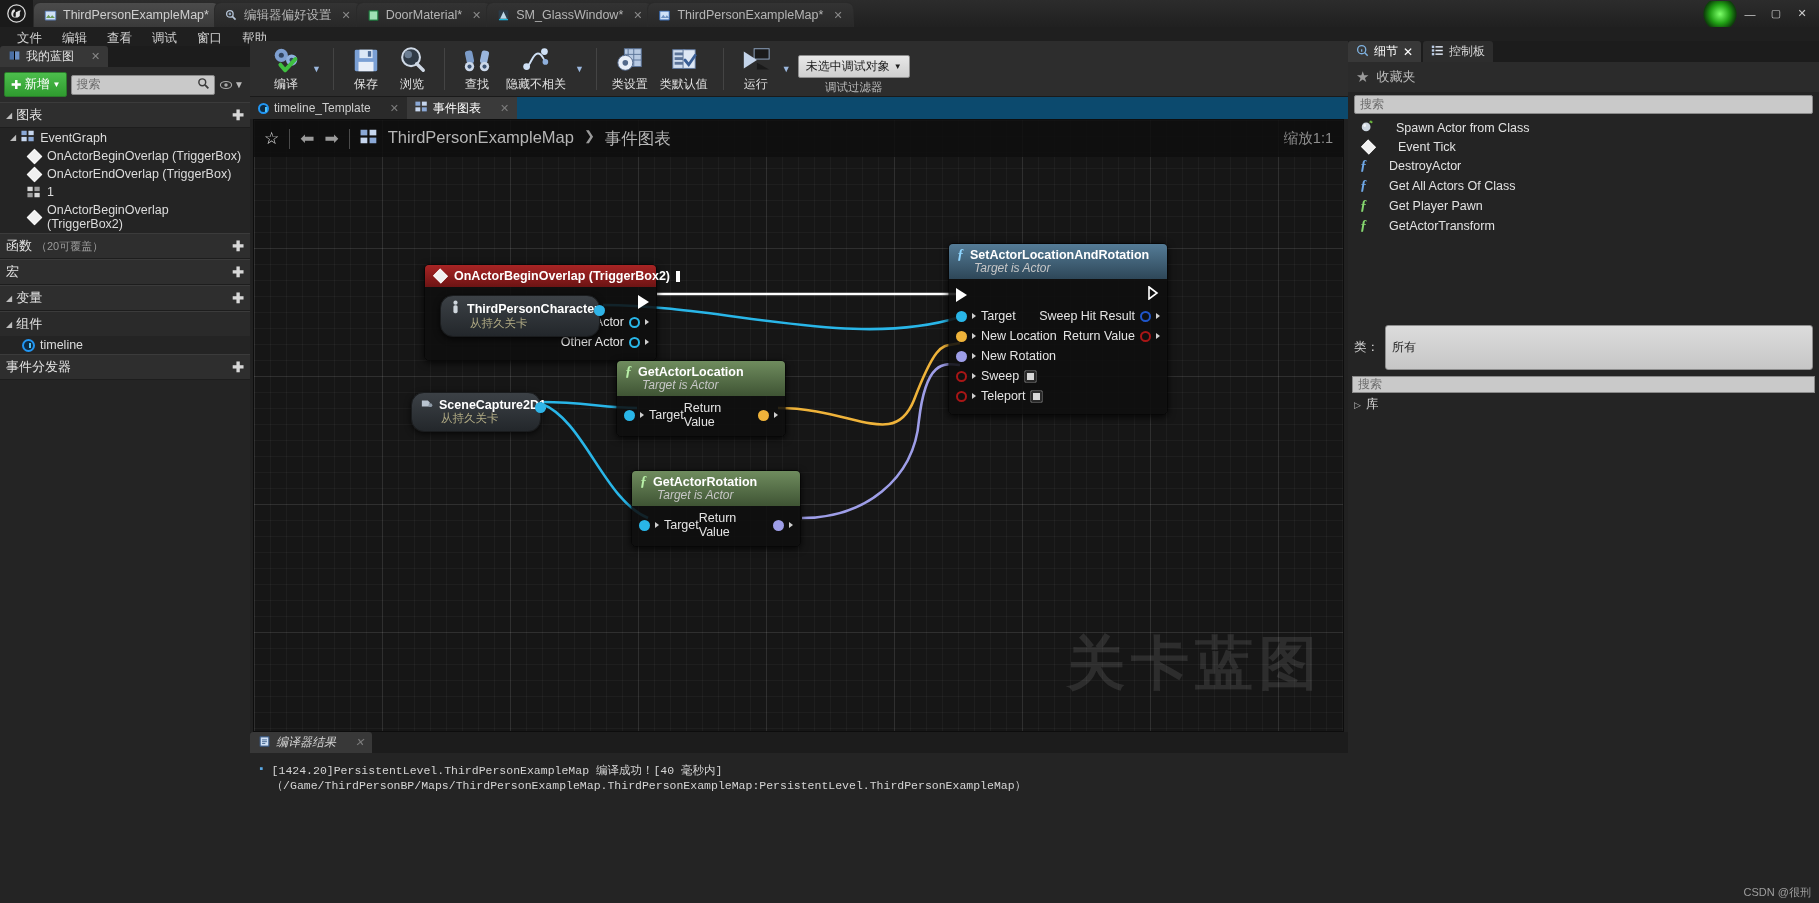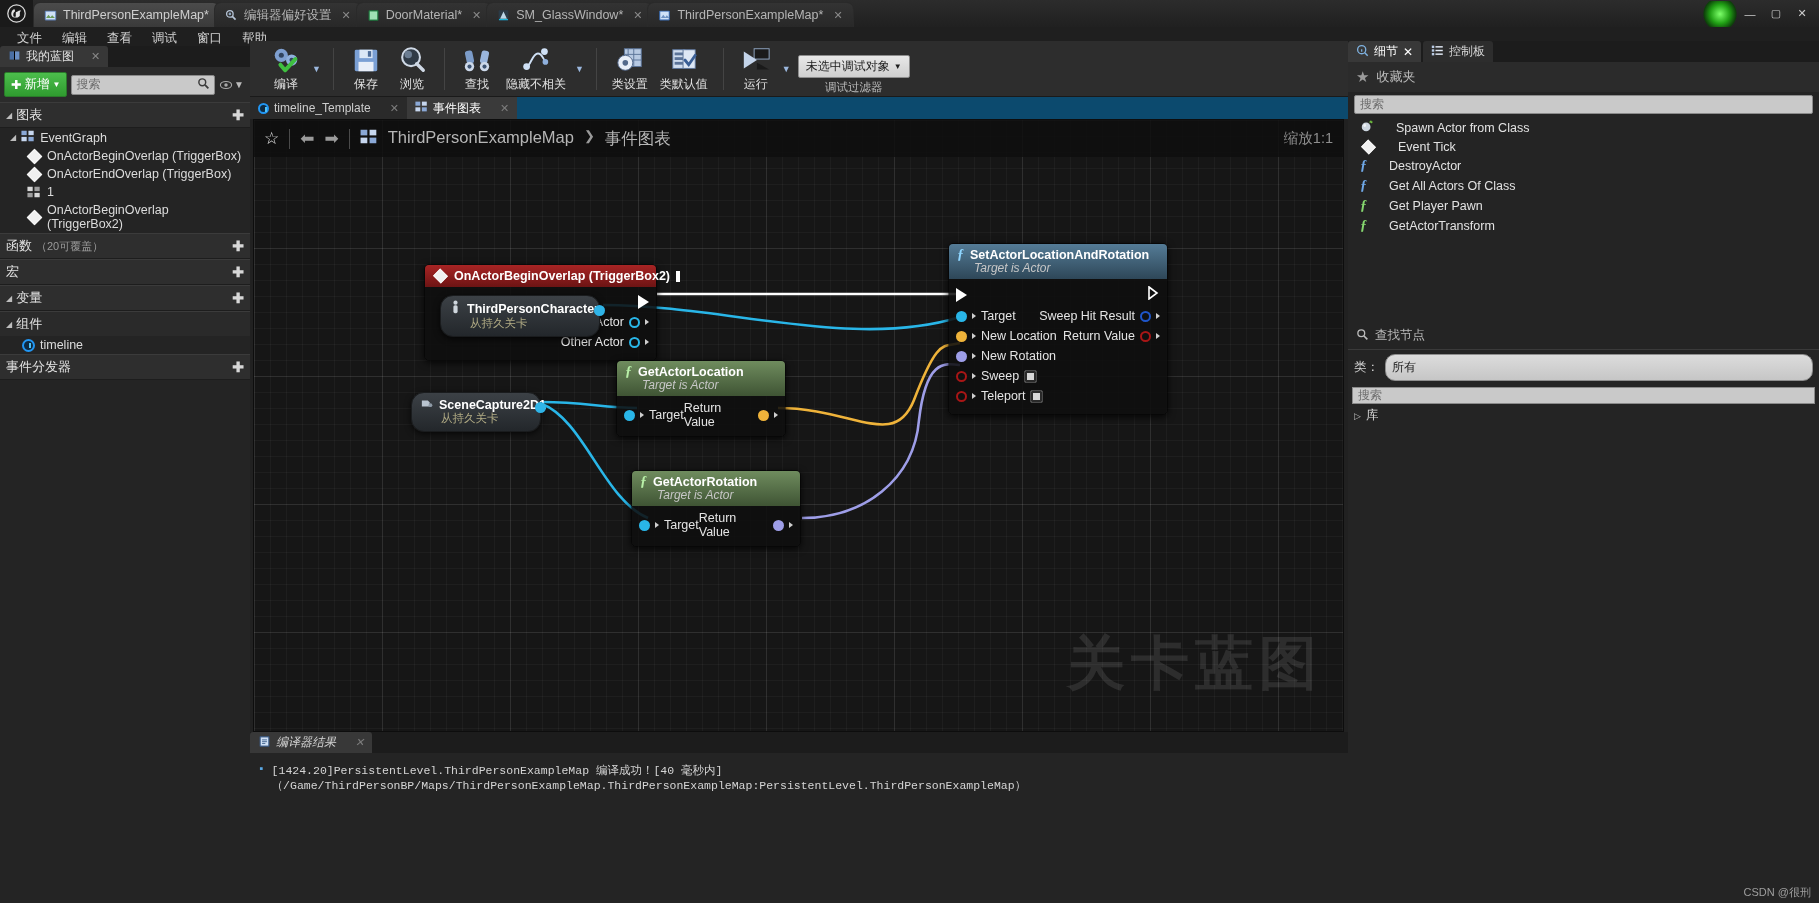--- a/index.html
+++ b/index.html
@@ -209,21 +209,21 @@
   .rp-search {
     margin: 3px 6px; height: 19px; background: #c9c9c9; border: 1px solid #8a8a8a; border-radius: 2px;
     color: #6e6e6e; font-size: 12px; display: flex; align-items: center; padding: 0 5px;
   }
   .palrow { display: flex; align-items: center; gap: 22px; padding: 2px 6px 2px 12px; font-size: 12.5px; color: #e2e2e2; }
   .fx { font-style: italic; font-weight: bold; font-size: 14px; font-family: "Liberation Serif", serif; }
   .findnode { display: flex; align-items: center; gap: 6px; padding: 6px 8px 5px 8px; font-size: 12.5px; color: #b9b9b9;
               border-bottom: 1px solid #3a3a3a; }
   .classrow { display: flex; align-items: center; gap: 6px; padding: 4px 6px; font-size: 12.5px; color: #d0d0d0; }
   .classsel { flex: 1; background: linear-gradient(#dcdcdc,#c6c6c6); border: 1px solid #8d8d8d;
-              color: #1c1c1c; font-size: 12px; padding: 4px 6px; border-radius: 10px; }
+              color: #1c1c1c; font-size: 12px; padding: 13px 6px; border-radius: 3px; }
   .rp-search2 { margin: 2px 4px 0 4px; height: 17px; background: #c9c9c9; border: 1px solid #8a8a8a;
                 color: #6e6e6e; font-size: 12px; display: flex; align-items: center; padding: 0 5px; }
   .libr { display: flex; align-items: center; gap: 5px; padding: 3px 6px; font-size: 12.5px; color: #dcdcdc; }
 
   
   .bottompanel { position: absolute; top: 732px; left: 250px; width: 1098px; height: 171px; background: #242424; }
   .bp-tabs { height: 21px; background: #1c1c1c; display: flex; align-items: flex-end; }
   .bp-tab { height: 21px; display: flex; align-items: center; gap: 5px; padding: 0 8px;
             font-size: 12px; color: #d6d6d6; background: #383838;
             border-top-left-radius: 3px; border-top-right-radius: 3px; font-style: italic; }
@@ -876,29 +876,20 @@
       <span class="fx" style="color:#86d86f;">ƒ</span>
       <span>Get Player Pawn</span>
     </div>
     <div class="palrow">
       <span class="fx" style="color:#86d86f;">ƒ</span>
       <span>GetActorTransform</span>
     </div>
 
     <div style="height:85px;"></div>
 
-    <div class="findnode">
-      <span>
-        <svg viewBox="0 0 16 16" width="13" height="13">
-            <circle cx="6.5" cy="6.5" r="4.2" fill="none" stroke="#bdbdbd" stroke-width="1.6"></circle>
-            <path d="M9.8 9.8 14 14" stroke="#bdbdbd" stroke-width="2"></path>
-          </svg>
-      </span>
-      <span>查找节点</span>
-    </div>
 
     <div class="classrow">
       <span>类：</span>
       <span class="classsel">所有</span>
     </div>
 
     <div class="rp-search2">
       <span>搜索</span>
     </div>
 

